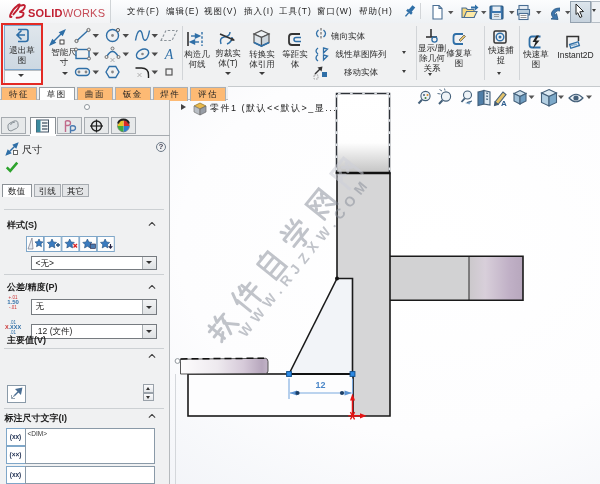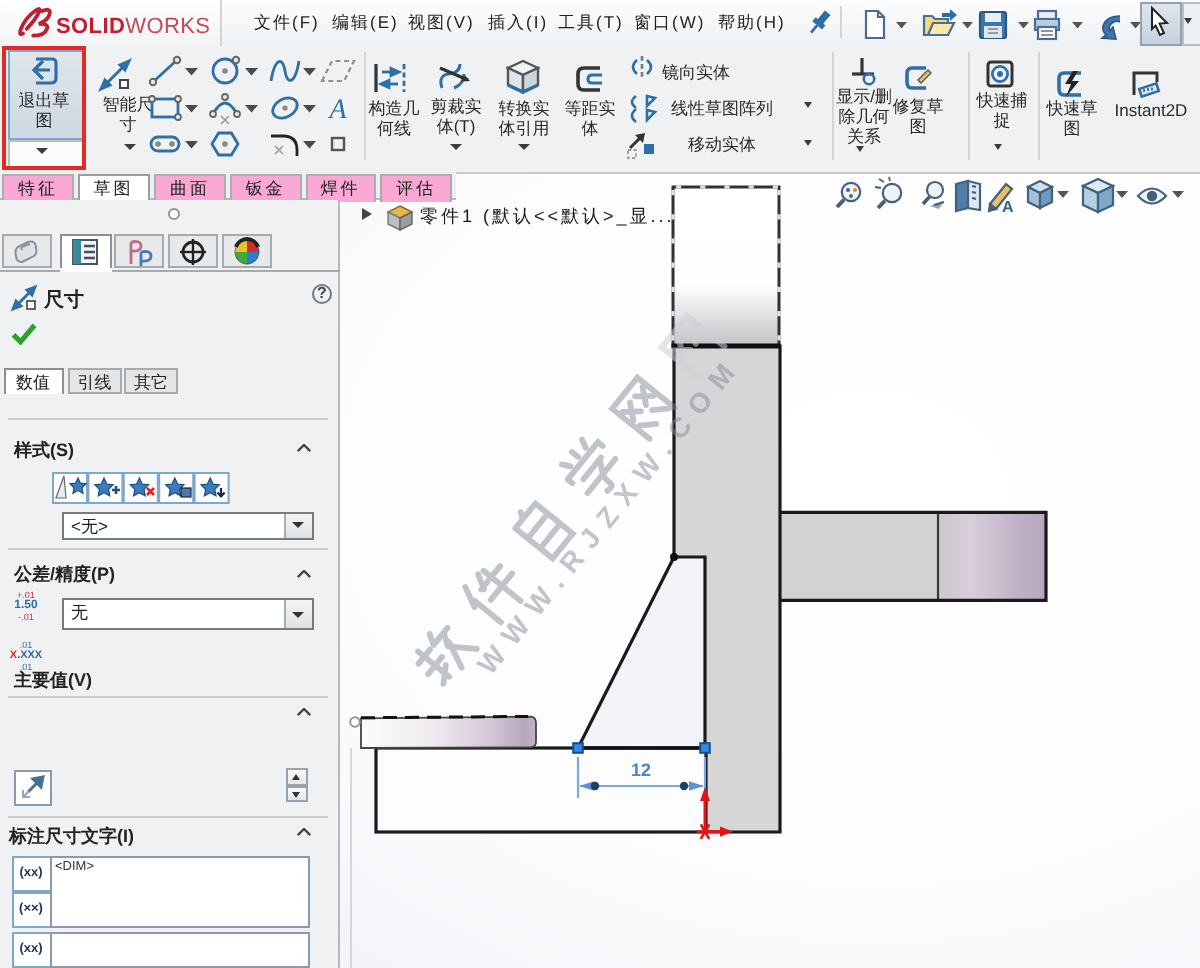--- a/index.html
+++ b/index.html
@@ -1,19 +1,19 @@
 <!DOCTYPE html>
 <html><head><meta charset="utf-8"><style>
 html,body{margin:0;padding:0}
 body{width:600px;height:484px;position:relative;overflow:hidden;font-family:"Liberation Sans",sans-serif;background:#f0f1f2}
 .ab{position:absolute}
 .lbl{position:absolute;font-size:8.5px;line-height:10px;color:#2a2a2a;text-align:center;white-space:pre-line}
 .arr{position:absolute;width:0;height:0;border-left:3.2px solid transparent;border-right:3.2px solid transparent;border-top:3.8px solid #3c3c3c}
 .sep{position:absolute;width:1px;background:#d2d5d8}
-.tab{position:absolute;top:86.5px;height:13px;background:#f9a8d4;border:1px solid #abafb3;border-bottom:none;font-size:8.5px;letter-spacing:1.5px;color:#222;text-align:center;line-height:13px}
+.tab{position:absolute;top:86.5px;height:13px;background:#fdba74;border:1px solid #abafb3;border-bottom:none;font-size:8.5px;letter-spacing:1.5px;color:#222;text-align:center;line-height:13px}
 .combo{position:absolute;background:#fff;border:1px solid #767b80;font-size:8.5px;color:#222}
 .combo .cb{position:absolute;right:0;top:0;bottom:0;width:13px;background:linear-gradient(#f2f3f4,#dfe2e4);border-left:1px solid #a8adb1}
 .combo .ca{position:absolute;right:3.5px;top:50%;margin-top:-1.2px;width:0;height:0;border-left:3px solid transparent;border-right:3px solid transparent;border-top:3.5px solid #333}
 .hdr{position:absolute;font-size:9px;font-weight:bold;color:#222}
 .chev{position:absolute;width:8px;height:4px}
 .div{position:absolute;left:4px;width:160px;height:1px;background:#ccd0d3}
 .ibox{position:absolute;background:#fff;border:1px solid #8a9aa8;display:flex;align-items:center;justify-content:center}
 </style></head>
 <body>
 
@@ -480,21 +480,21 @@
 <div class="ab" style="left:30px;top:34px;width:25.5px;height:2px;background:#fff"></div>
 
 <svg class="ab" style="left:5px;top:41px" width="15" height="15" viewBox="0 0 15 15">
 <g stroke="#2f6fa7" stroke-width="1.4" fill="#2f6fa7">
         <line x1="3" y1="12" x2="11" y2="4"></line>
         <polygon points="1.5,13.5 5.5,12 3,9.5"></polygon>
         <polygon points="12.5,2.5 8.5,4 11,6.5"></polygon>
         <rect x="8.5" y="9.5" width="4" height="4" fill="#fff" stroke="#555" stroke-width="0.9"></rect>
       </g>
 </svg>
-<div class="ab" style="left:22px;top:42.5px;font-size:10px;font-weight:bold;color:#222">尺寸</div>
+<div class="ab" style="left:22px;top:42.5px;font-size:10px;font-weight:normal;color:#222">尺寸</div>
 <div class="ab" style="left:156px;top:42px;width:10px;height:10px;border:1.2px solid #6d7a88;border-radius:50%;box-sizing:border-box;text-align:center;font-size:8px;line-height:8px;color:#445;font-weight:bold">?</div>
 <svg class="ab" style="left:5px;top:60px" width="14" height="14" viewBox="0 0 16 16">
       <path d="M2 8.5 L6 12.5 L14 3" fill="none" stroke="#2da32d" stroke-width="2.9"></path>
     </svg>
 
 <div class="ab" style="left:1.5px;top:83.5px;width:30px;height:13.5px;background:#fff;border:1px solid #8a9095;border-bottom:none;box-sizing:border-box;font-size:8.5px;text-align:center;line-height:13px;color:#222">数值</div>
 <div class="ab" style="left:34px;top:84px;width:26.5px;height:13px;background:#e3e5e7;border:1px solid #a6abb0;box-sizing:border-box;font-size:8.5px;text-align:center;line-height:12px;color:#222">引线</div>
 <div class="ab" style="left:62px;top:84px;width:27px;height:13px;background:#e3e5e7;border:1px solid #a6abb0;box-sizing:border-box;font-size:8.5px;text-align:center;line-height:12px;color:#222">其它</div>
 <div class="div" style="top:109px"></div>
 
@@ -527,20 +527,21 @@
 <div class="combo" style="left:30.5px;top:155.5px;width:124px;height:12px;line-height:12px"><span style="padding-left:4px">&lt;无&gt;</span><span class="cb"></span><span class="ca"></span></div>
 <div class="div" style="top:174px"></div>
 
 <div class="hdr" style="left:7px;top:181px">公差/精度(P)</div>
 <svg class="chev" style="left:148px;top:184.5px" viewBox="0 0 8 4.5">
       <path d="M0.5 4 L4 0.5 L7.5 4" fill="none" stroke="#444" stroke-width="1.3"></path>
     </svg>
 <div class="ab" style="left:3px;top:195px;width:20px;height:20px;font-size:4.5px;color:#2f6fa7;line-height:5px;text-align:center"><span style="color:#c33">+.01</span><br><b style="font-size:6px">1.50</b><br><span style="color:#c33">-.01</span></div>
 <div class="combo" style="left:30.5px;top:199px;width:124px;height:13.5px;line-height:13.5px"><span style="padding-left:4px">无</span><span class="cb"></span><span class="ca"></span></div>
 <div class="ab" style="left:3px;top:220px;width:20px;height:20px;font-size:4.5px;color:#2f6fa7;line-height:5px;text-align:center">.01<br><b style="font-size:5.5px"><span style="color:#c33">X</span>.XXX</b><br>.01</div>
+<div class="combo" style="left:30.5px;top:223.5px;width:124px;height:13.5px;line-height:13.5px"><span style="padding-left:4px">.12 (文件)</span><span class="cb"></span><span class="ca"></span></div>
 <div class="div" style="top:247.5px"></div>
 
 <div class="hdr" style="left:7px;top:234px">主要值(V)</div>
 <svg class="chev" style="left:148px;top:253.5px" viewBox="0 0 8 4.5">
       <path d="M0.5 4 L4 0.5 L7.5 4" fill="none" stroke="#444" stroke-width="1.3"></path>
     </svg>
 <div class="ibox" style="left:7px;top:284.5px;width:16.5px;height:16px">
       <svg width="13" height="13" viewBox="0 0 13 13">
         <g stroke="#4a6e93" stroke-width="1.5" fill="#4a6e93">
           <line x1="4" y1="9" x2="10" y2="3"></line>

